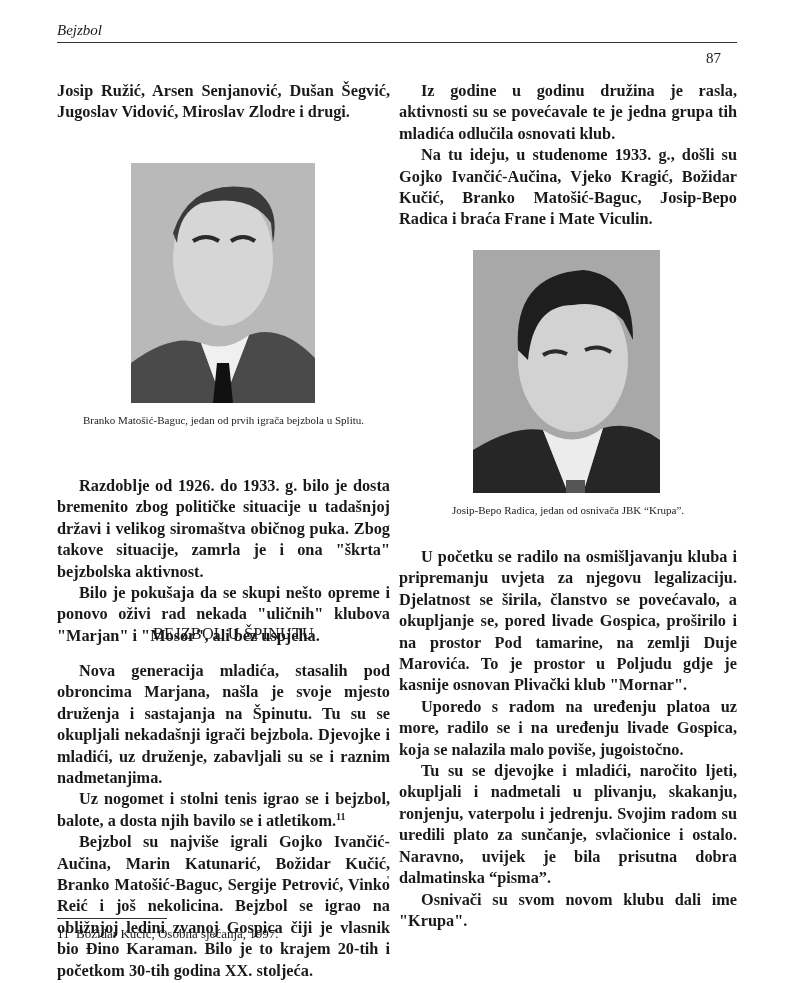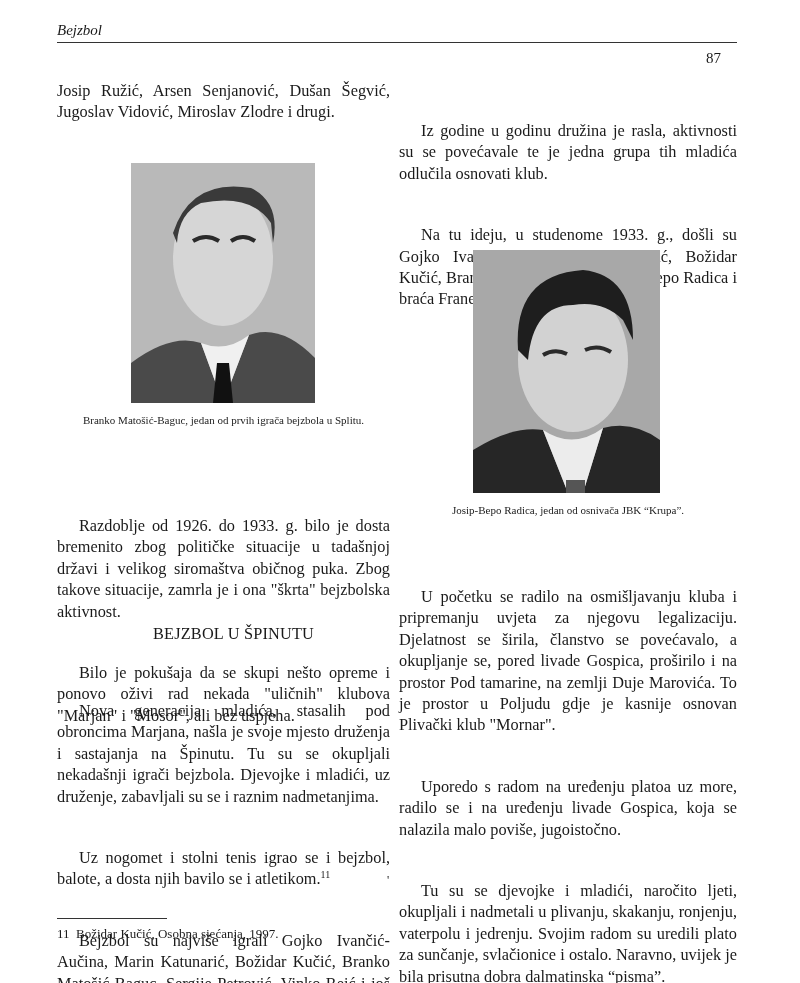--- a/index.html
+++ b/index.html
@@ -8,23 +8,23 @@
     font-family: "DejaVu Serif", "Liberation Serif", serif; color: #1a1a1a;
     overflow: hidden;
   }
   .header {
     position: absolute; left: 57px; top: 20px; width: 680px; height: 22px;
     border-bottom: 1px solid #333;
   }
   .header .title { position: absolute; left: 0; top: 2px; font-style: italic; font-size: 15px; font-family: "Liberation Serif", serif; }
   .header .pageno { position: absolute; right: 16px; top: 2px; font-size: 15px; font-family: "Liberation Serif", serif; margin-top: 28px; }
 
-  .col { position: absolute; font-family: "Liberation Serif", serif; font-size: 16.3px; line-height: 21.4px; text-align: justify; }
+  .col { position: absolute; font-family: "Liberation Serif", serif; font-size: 16.3px; line-height: 21.4px; text-align: justify; font-weight: bold; }
   .col p { margin: 0; }
-  .col p.indent { text-indent: 22px; margin-top: 40px; }
+  .col p.indent { text-indent: 22px; }
   .left { left: 57px; width: 333px; }
   .right { left: 399px; width: 338px; }
 
   .photo { position: absolute; background: #888; overflow: hidden; }
   .photo svg { display: block; }
   .caption { position: absolute; font-family: "Liberation Serif", serif; font-size: 11px; color: #222; text-align: center; }
 
   .section-heading { position: absolute; left: 67px; width: 333px; top: 624px; text-align: center; font-family: "Liberation Serif", serif; font-size: 16.3px; letter-spacing: 0.2px; }
   sup { font-size: 10px; line-height: 0; }
 

